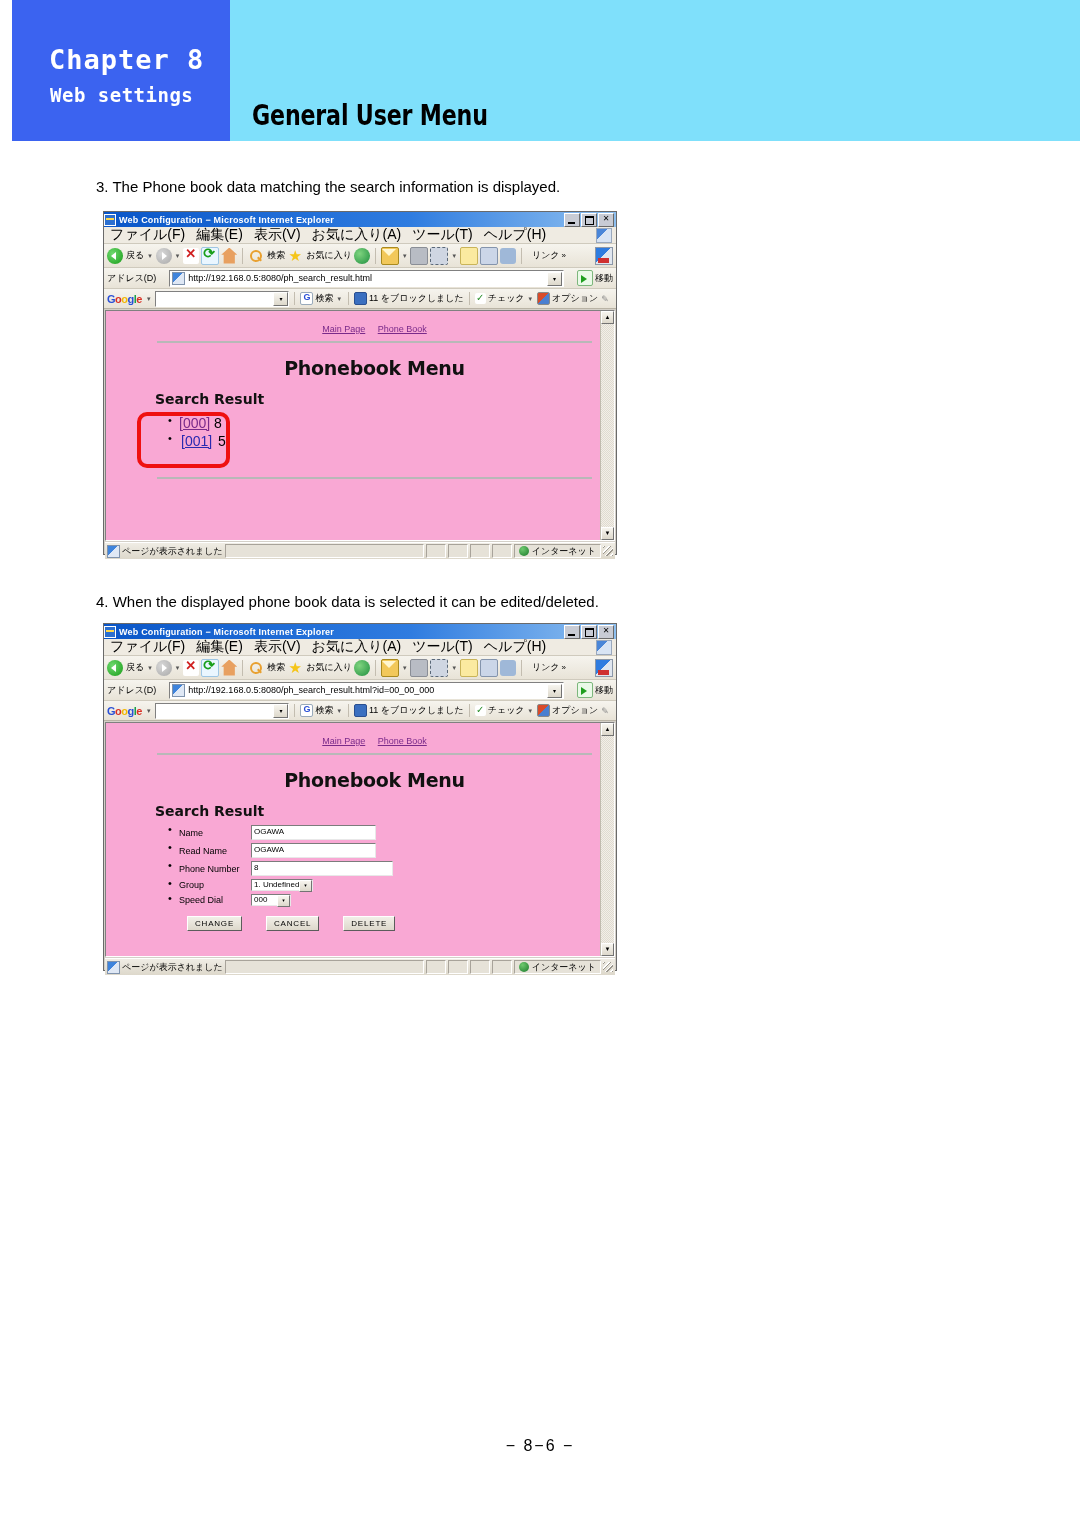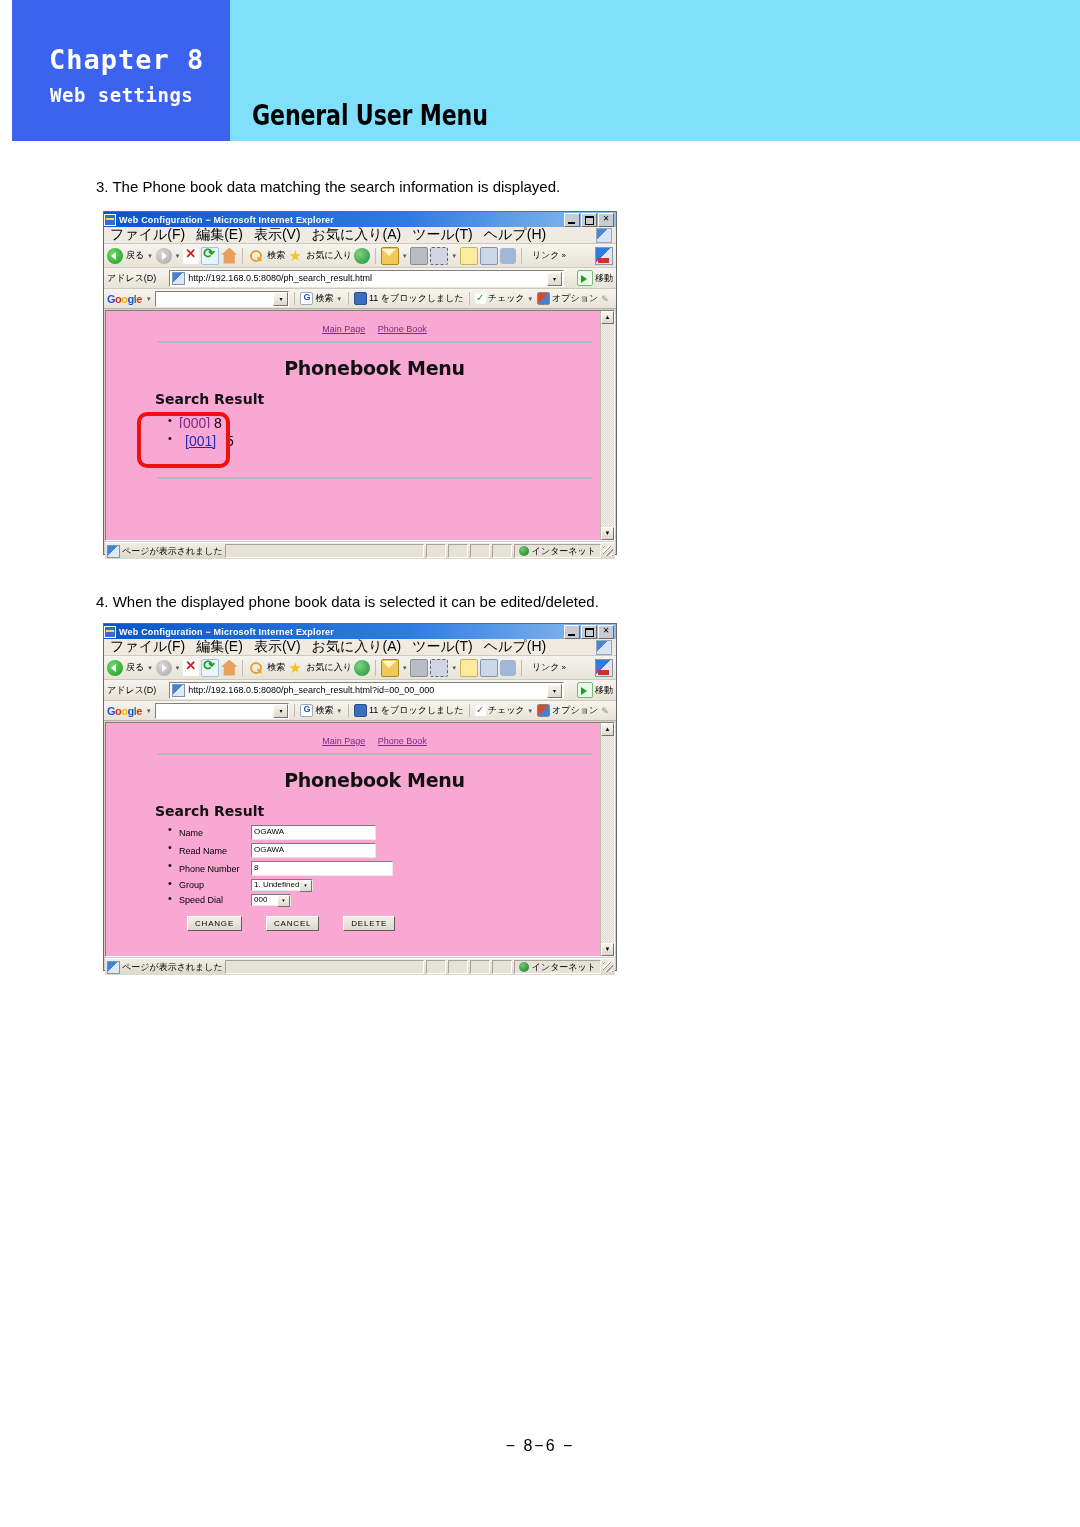--- a/index.html
+++ b/index.html
@@ -312,21 +312,21 @@
     font-size: 14px; font-weight:bold; color:#111;
     margin: 12px 0 0 6px;
     font-family: "DejaVu Sans", sans-serif;
   }
   .result-list { margin: 8px 0 0 30px; padding:0; list-style:none;}
   .result-list li { font-size:14px; margin-bottom:2px; position:relative; color:#000;}
   .result-list li::before {
     content:"•"; position:absolute; left:-11px; top:-1px; font-size:11px; color:#000;
   }
   .res-id { color:#7a2a8a; text-decoration:underline; }
-  .res-id.blue { color:#2a2ab0; border:5px solid #f9a8d4; padding:0 1px;}
+  .res-id.blue { color:#2a2ab0; border:1px solid #f9a8d4; padding:0 1px;}
   .red-oval {
     position:absolute;
     border: 4px solid #ef1010;
     border-radius: 10px;
   }
   .hr-line2 { height:2px; background:#b8b8b8; margin: 28px 8px 0 8px;}
 
   .statusbar {
     height: 16px;
     background: linear-gradient(to bottom,#f0ede5,#ddd8cb);

